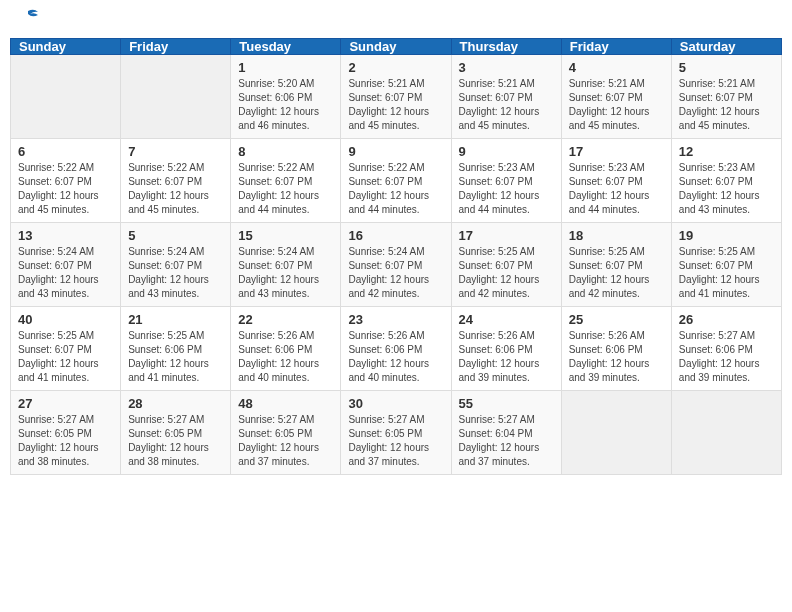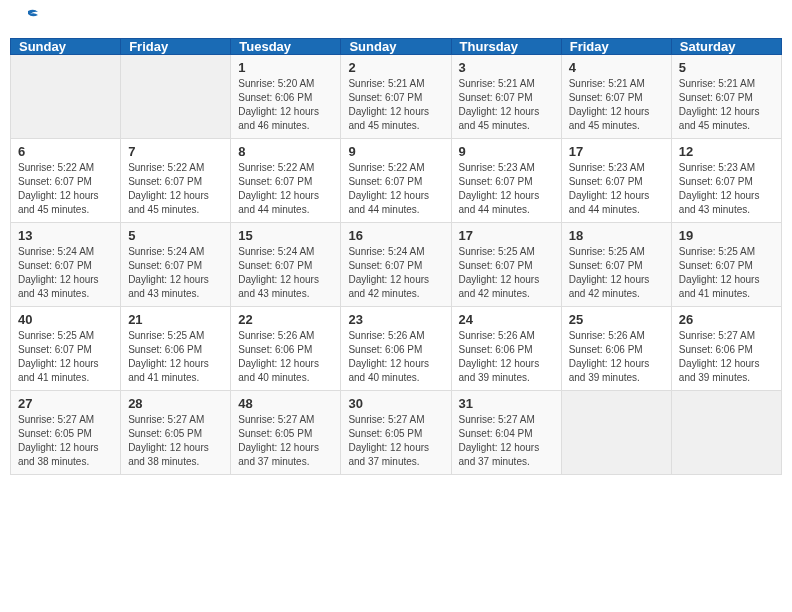--- a/index.html
+++ b/index.html
@@ -259,20 +259,20 @@
         </td>
         <td>
           <span class="day-num">48</span>
           <div class="day-info">Sunrise: 5:27 AM<br>Sunset: 6:05 PM<br>Daylight: 12 hours and 37 minutes.</div>
         </td>
         <td>
           <span class="day-num">30</span>
           <div class="day-info">Sunrise: 5:27 AM<br>Sunset: 6:05 PM<br>Daylight: 12 hours and 37 minutes.</div>
         </td>
         <td>
-          <span class="day-num">31</span>
+          <span class="day-num">55</span>
           <div class="day-info">Sunrise: 5:27 AM<br>Sunset: 6:04 PM<br>Daylight: 12 hours and 37 minutes.</div>
         </td>
         <td class="empty-cell"></td>
         <td class="empty-cell"></td>
       </tr>
     </tbody>
 </table>
 
 </body></html>

